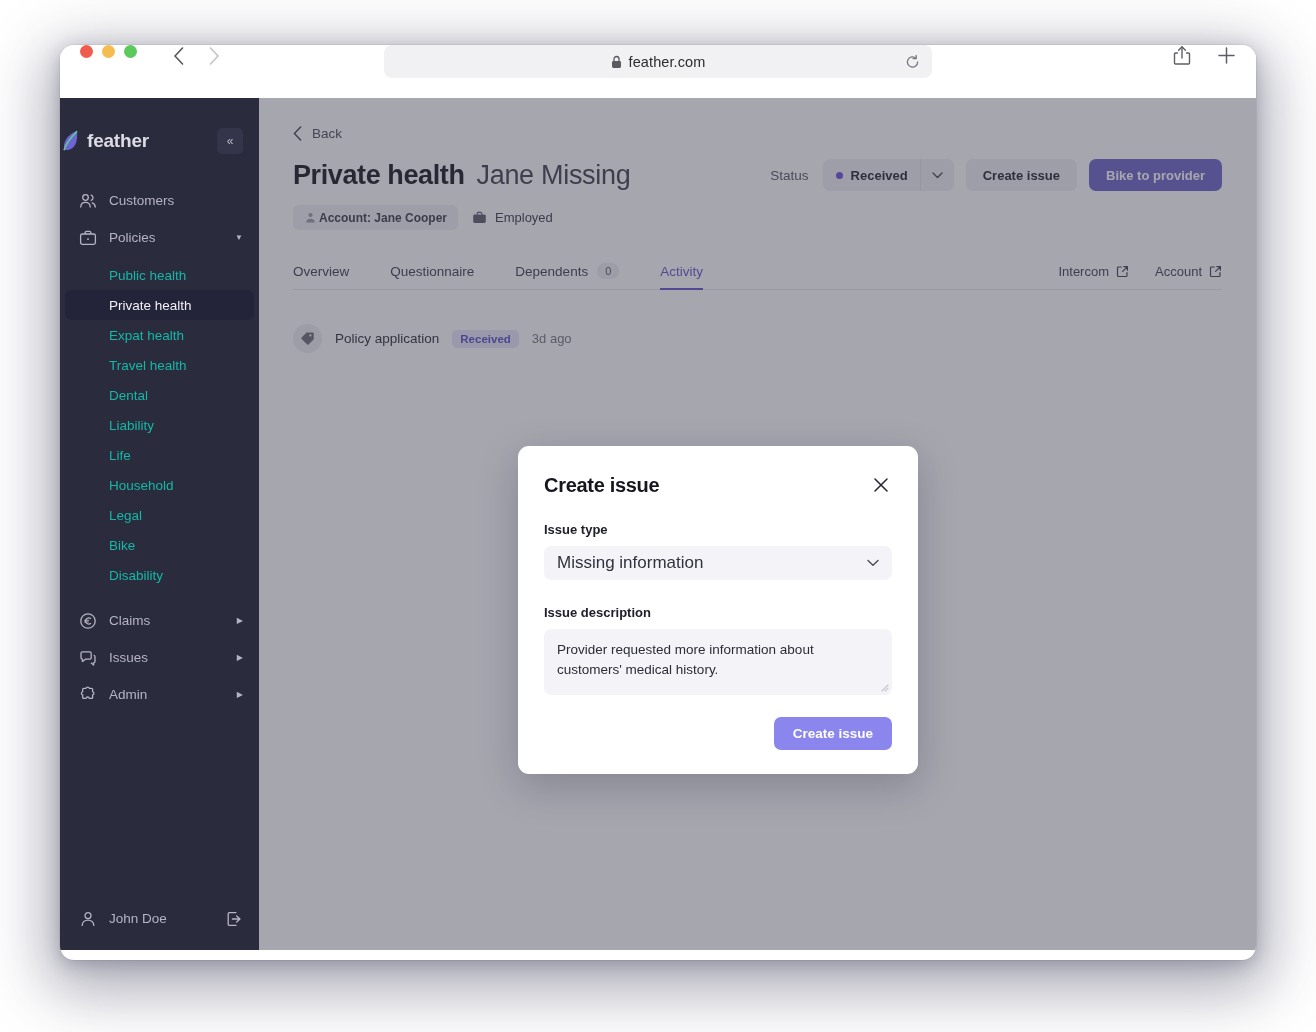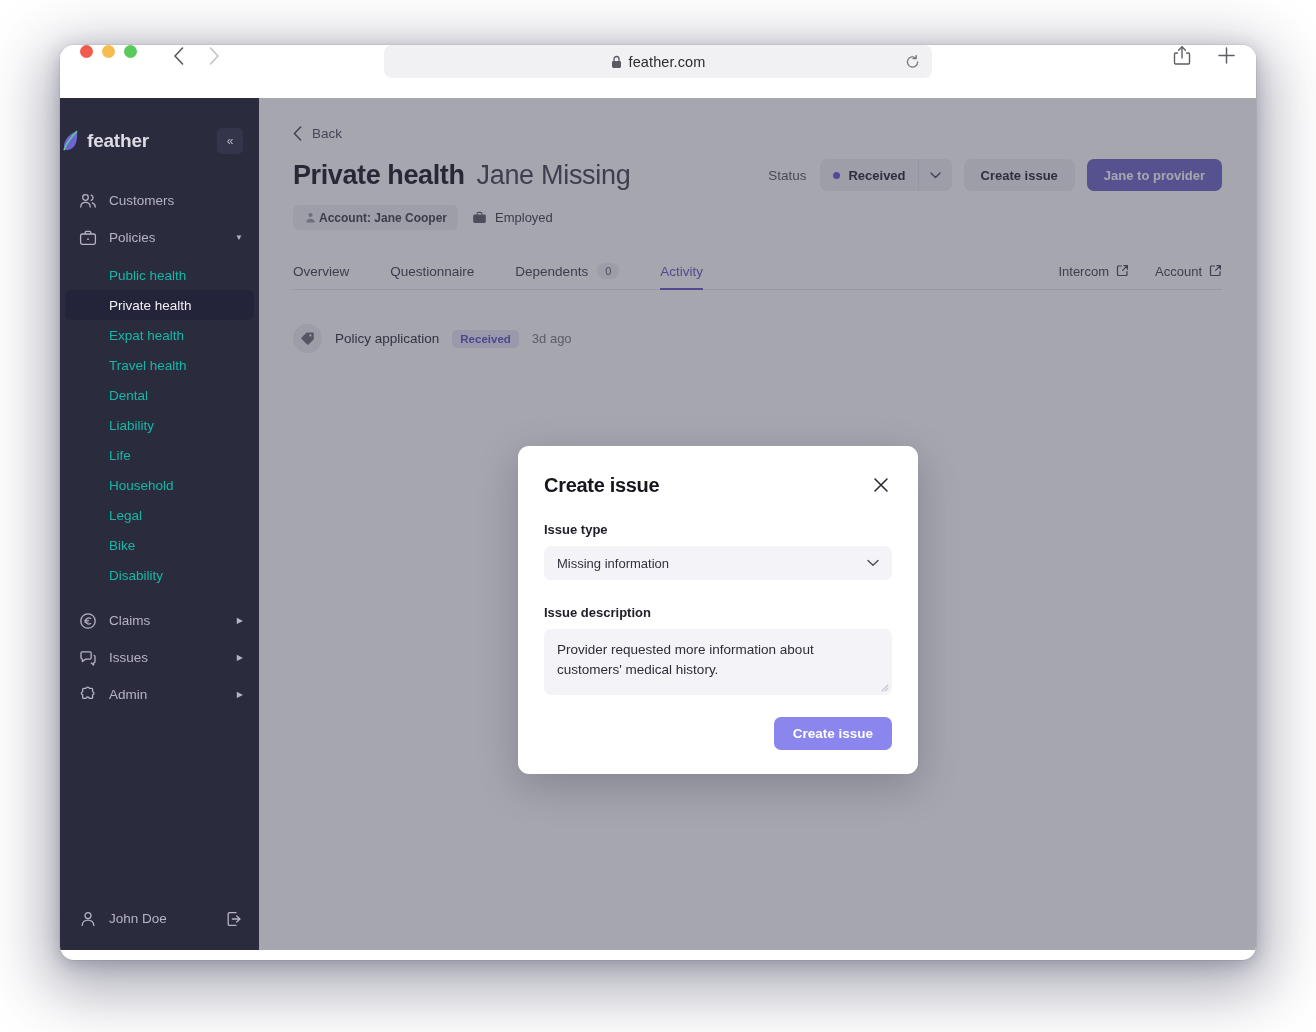--- a/index.html
+++ b/index.html
@@ -302,20 +302,21 @@
     padding: 2px 8px;
   }
   .tabs-right {
     margin-left: auto;
     display: flex;
     gap: 26px;
     padding-bottom: 10px;
   }
   .ext-link {
     display: flex;
+    align-items: center;
     gap: 7px;
     font-size: 13px;
     color: #40404d;
     cursor: pointer;
   }
 
   .activity-row {
     display: flex;
     align-items: center;
     gap: 13px;
@@ -380,21 +381,21 @@
     margin-top: 25px;
     margin-bottom: 9px;
   }
   .select-box {
     height: 34px;
     background: #f4f4f8;
     border-radius: 7px;
     display: flex;
     align-items: center;
     padding: 0 13px;
-    font-size: 13px;
+    font-size: 17px;
     color: #32323e;
     cursor: pointer;
     justify-content: space-between;
   }
   .select-box .chev { margin-left: auto; color: #4b4b56; }
   .textarea-box {
     background: #f4f4f8;
     border-radius: 7px;
     padding: 11px 13px 14px 13px;
     font-size: 13.5px;
@@ -614,21 +615,21 @@
               <span class="status-dot"></span>
               <span>Received</span>
             </span>
             <span class="status-chev">
               <svg class="svg-i" width="11" height="7" viewBox="0 0 11 7">
                   <path d="M1 1 L5.5 5.6 L10 1" stroke="#4a4a55" stroke-width="1.4" fill="none" stroke-linecap="round" stroke-linejoin="round"></path>
                 </svg>
             </span>
           </div>
           <button class="btn-secondary">Create issue</button>
-          <button class="btn-primary">Jane to provider</button>
+          <button class="btn-primary">Bike to provider</button>
         </div>
       </div>
 
       <div class="badges-row">
         <div class="badge-chip">
           <span>
             <svg class="svg-i" width="13" height="13" viewBox="0 0 13 13">
               <circle cx="6.5" cy="4" r="2.1" fill="#9a9aa6"></circle>
               <path d="M2.2 11.6 c0 -2.4 1.9 -3.8 4.3 -3.8 s4.3 1.4 4.3 3.8" fill="#9a9aa6"></path>
             </svg>

